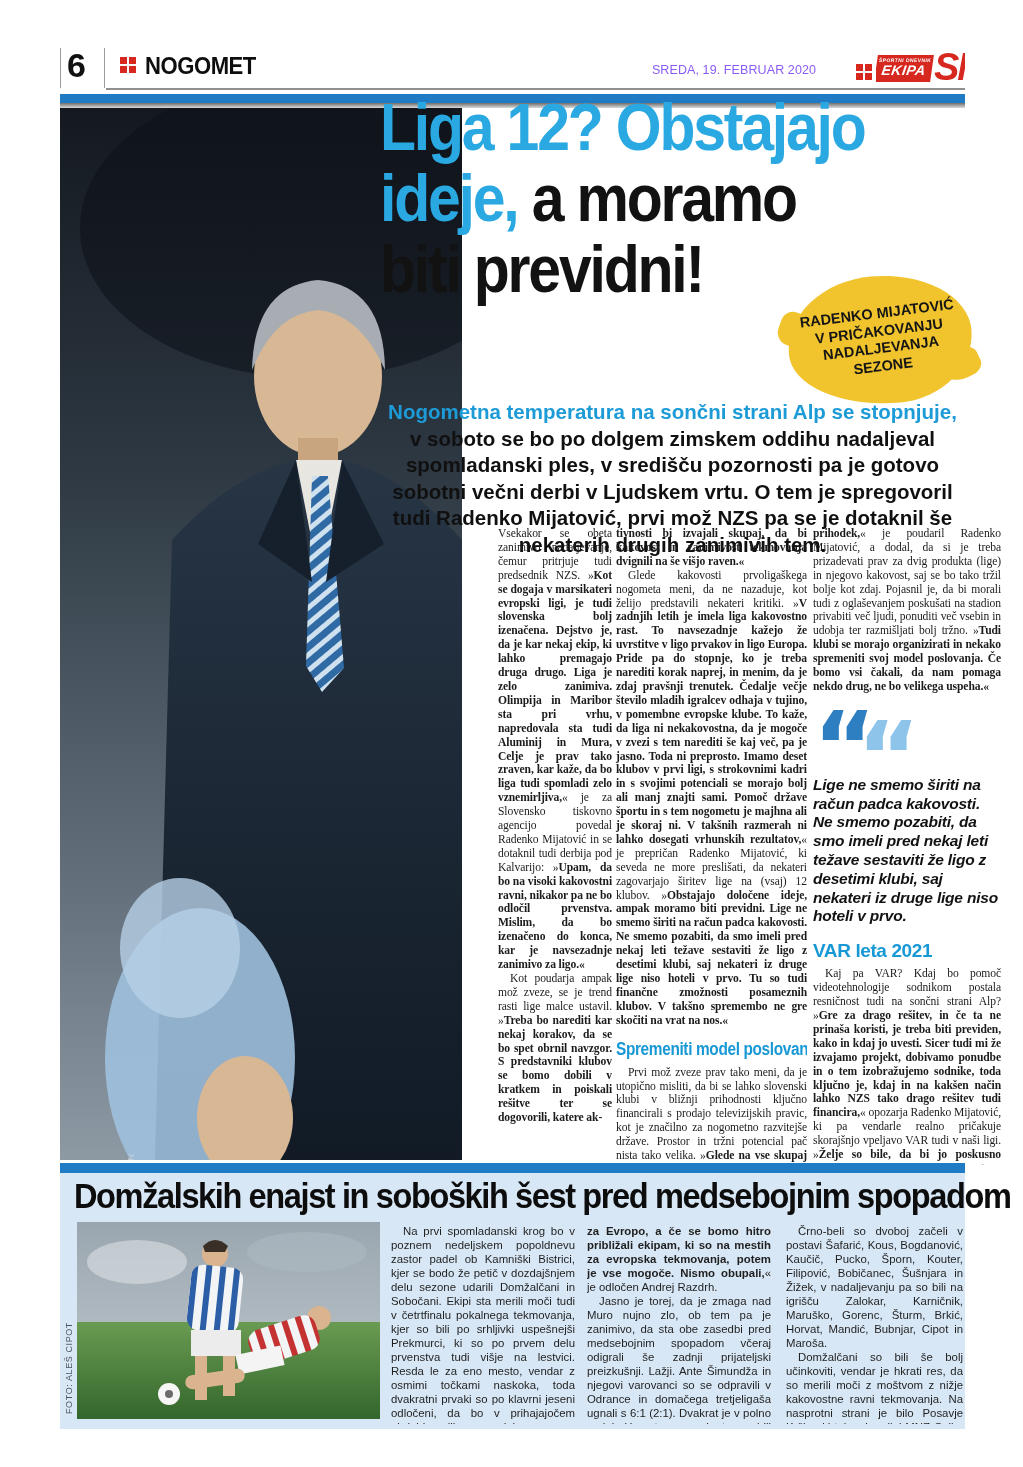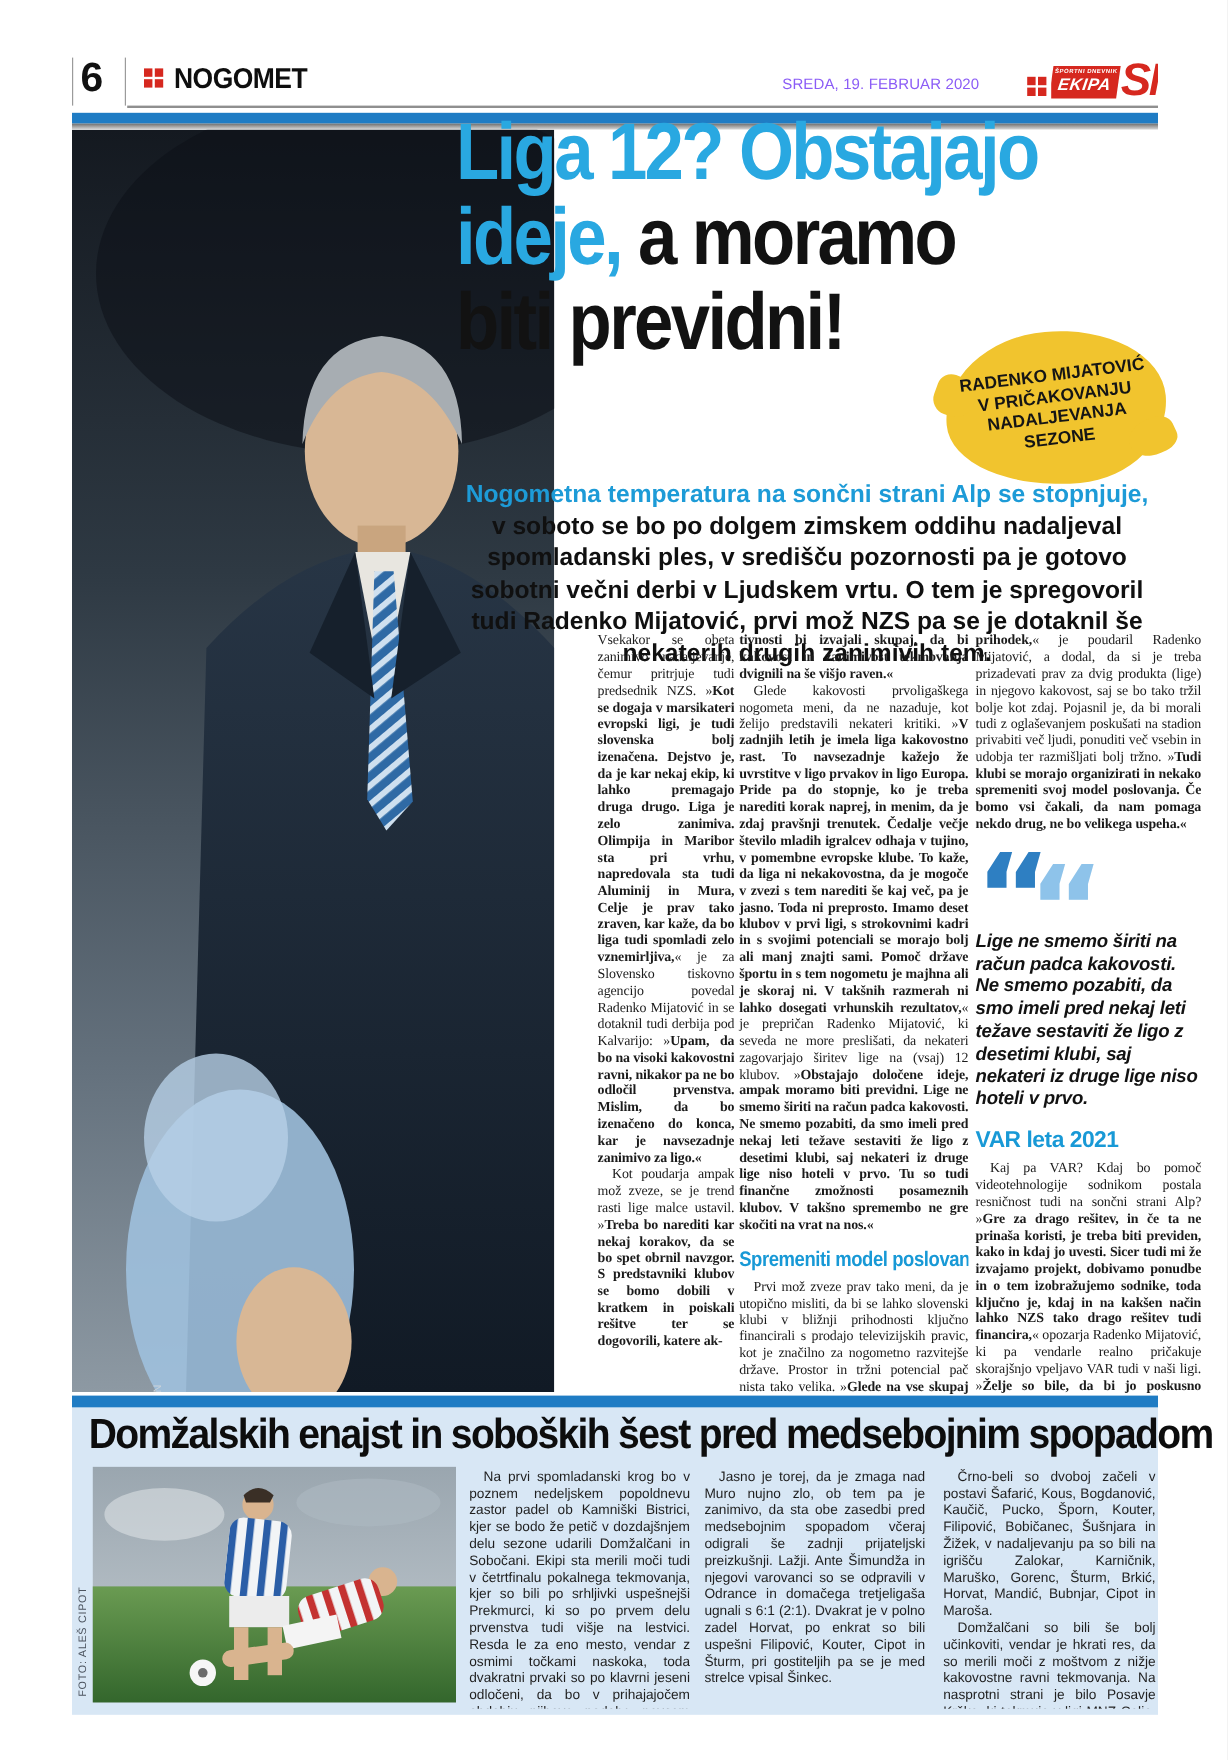--- a/index.html
+++ b/index.html
@@ -241,20 +241,21 @@
       <circle cx="92" cy="172" r="11" fill="#f6f6f6"></circle>
       <circle cx="92" cy="172" r="4" fill="#6b6b6b"></circle>
     </svg>
   </figure>
   <div class="credit credit-bottom">FOTO: ALEŠ CIPOT</div>
 
   <div class="bcol bcol1">
     <p class="ind"><span>Na prvi spomladanski krog bo v poznem nedeljskem popoldnevu zastor padel ob Kamniški Bistrici, kjer se bodo že petič v dozdajšnjem delu sezone udarili Domžalčani in Sobočani. Ekipi sta merili moči tudi v četrtfinalu pokalnega tekmovanja, kjer so bili po srhljivki uspešnejši Prekmurci, ki so po prvem delu prvenstva tudi višje na lestvici. Resda le za eno mesto, vendar z osmimi točkami naskoka, toda dvakratni prvaki so po klavrni jeseni odločeni, da bo v prihajajočem obdobju njihova podoba povsem drugačna, tudi evropski vstopnici se rumeni niso odrekli. </span></p>
   </div>
   <div class="bcol bcol2">
+    <p><b>za Evropo, a če se bomo hitro približali ekipam, ki so na mestih za evropska tekmovanja, potem je vse mogoče. Nismo obupali,</b><span>« je odločen Andrej Razdrh.</span></p>
     <p class="ind"><span>Jasno je torej, da je zmaga nad Muro nujno zlo, ob tem pa je zanimivo, da sta obe zasedbi pred medsebojnim spopadom včeraj odigrali še zadnji prijateljski preizkušnji. Lažji. Ante Šimundža in njegovi varovanci so se odpravili v Odrance in domačega tretjeligaša ugnali s 6:1 (2:1). Dvakrat je v polno zadel Horvat, po enkrat so bili uspešni Filipović, Kouter, Cipot in Šturm, pri gostiteljih pa se je med strelce vpisal Šinkec.</span></p>
   </div>
   <div class="bcol bcol3">
     <p class="ind"><span>Črno-beli so dvoboj začeli v postavi Šafarić, Kous, Bogdanović, Kaučič, Pucko, Šporn, Kouter, Filipović, Bobičanec, Šušnjara in Žižek, v nadaljevanju pa so bili na igrišču Zalokar, Karničnik, Maruško, Gorenc, Šturm, Brkić, Horvat, Mandić, Bubnjar, Cipot in Maroša.</span></p>
     <p class="ind"><span>Domžalčani so bili še bolj učinkoviti, vendar je hkrati res, da so merili moči z moštvom z nižje kakovostne ravni tekmovanja. Na nasprotni strani je bilo Posavje Krško, ki tekmuje v ligi MNZ Celje, k zmagi z 11:0 je kar pet golov prispeval Podlogar, mrežo pa so zatresli še Pantelić, Repas, Saitoski, Ibričić in Mavretič ter Drnovšek, ki je premagal svojega vratarja. </span></p>
   </div>
 
 </div>
 
 </body></html>

